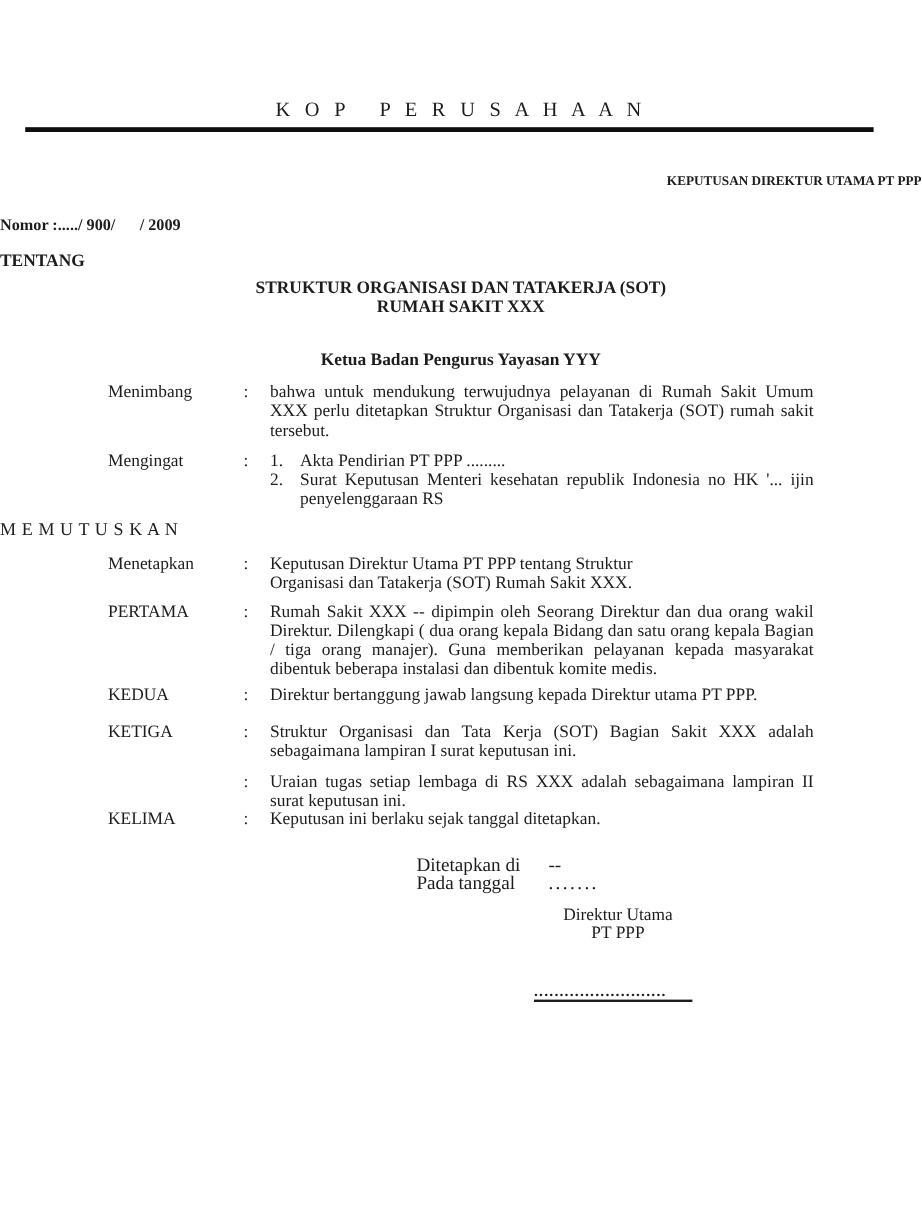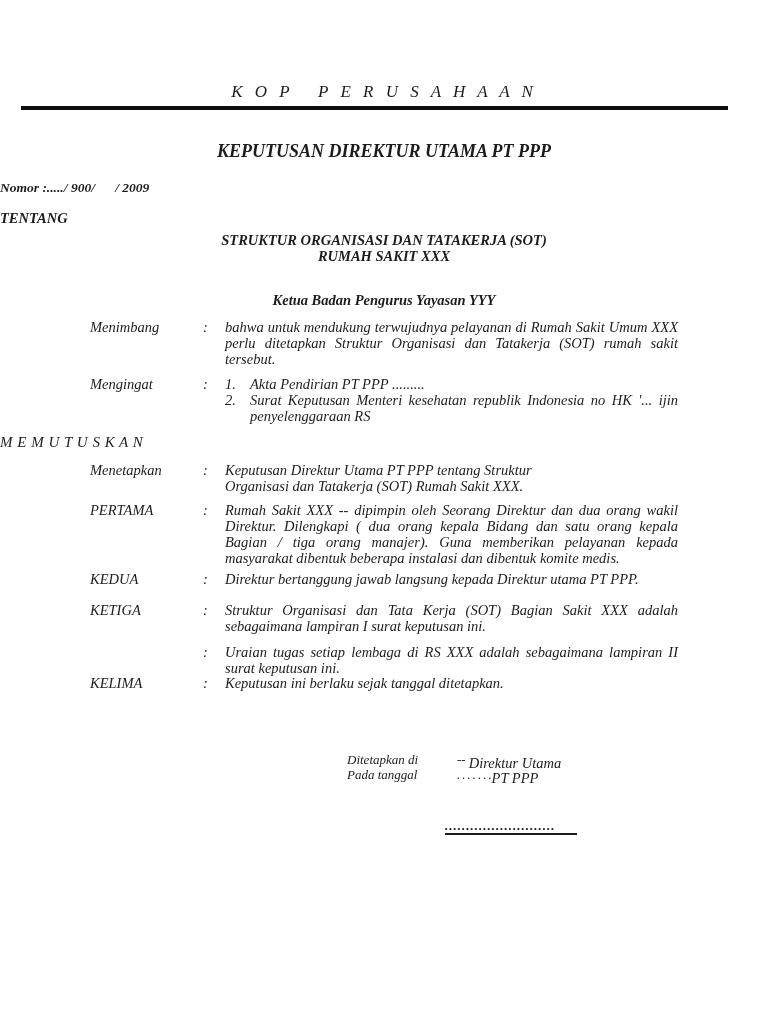--- a/index.html
+++ b/index.html
@@ -5,39 +5,39 @@
   html, body { margin: 0; padding: 0; background: #ffffff; }
   .page {
     position: relative;
     width: 768px;
     height: 1024px;
     background: #ffffff;
     overflow: hidden;
     font-family: "Liberation Serif", "DejaVu Serif", serif;
     color: #1c1c1c;
   }
-  .abs { position: absolute; font-style: italic; }
+  .abs { position: absolute; }
 
   
   .kop {
     top: 82px; left: 0; right: 0;
     text-align: center;
     font-size: 17px; line-height: 20px;
     letter-spacing: 4px;
     white-space: pre;
   }
   .head-rule {
     top: 106px; left: 21px;
     width: 707px; height: 4px;
     background: #0e0e0e;
   }
   .doc-title {
     top: 142px; left: 0; right: 0;
-    text-align: center;
-    font-weight: bold; font-size: 18px; line-height: 18px;
+    text-align: right;
+    font-weight: bold; font-size: 11px; line-height: 18px;
   }
   .nomor-line {
     top: 179px; left: 0; right: 62px;
     font-weight: bold; font-size: 13.5px; line-height: 17px;
     white-space: pre;
   }
   .tentang {
     top: 210px; left: 0; right: 16px;
     text-align: left;
     font-weight: bold; font-size: 14.5px; line-height: 17px;
@@ -73,21 +73,21 @@
   .justify { text-align: justify; text-align-last: left; }
   .preline { white-space: pre-line; }
 
   .num-list .li { display: grid; grid-template-columns: 25px 1fr; }
 
   
   .closing {
     top: 714px; left: 347px;
     display: grid;
     grid-template-columns: 110px auto;
-    font-size: 13px; line-height: 15px; margin-top: 38px;
+    font-size: 16px; line-height: 15px;
   }
   .closing .dots { letter-spacing: 2px; }
   .signatory {
     top: 756px; left: 430px; width: 170px;
     text-align: center;
     font-size: 14.5px; line-height: 15px;
   }
   .signature-line {
     top: 820px; left: 445px; width: 132px;
     font-weight: bold; font-size: 13px; line-height: 12px;

